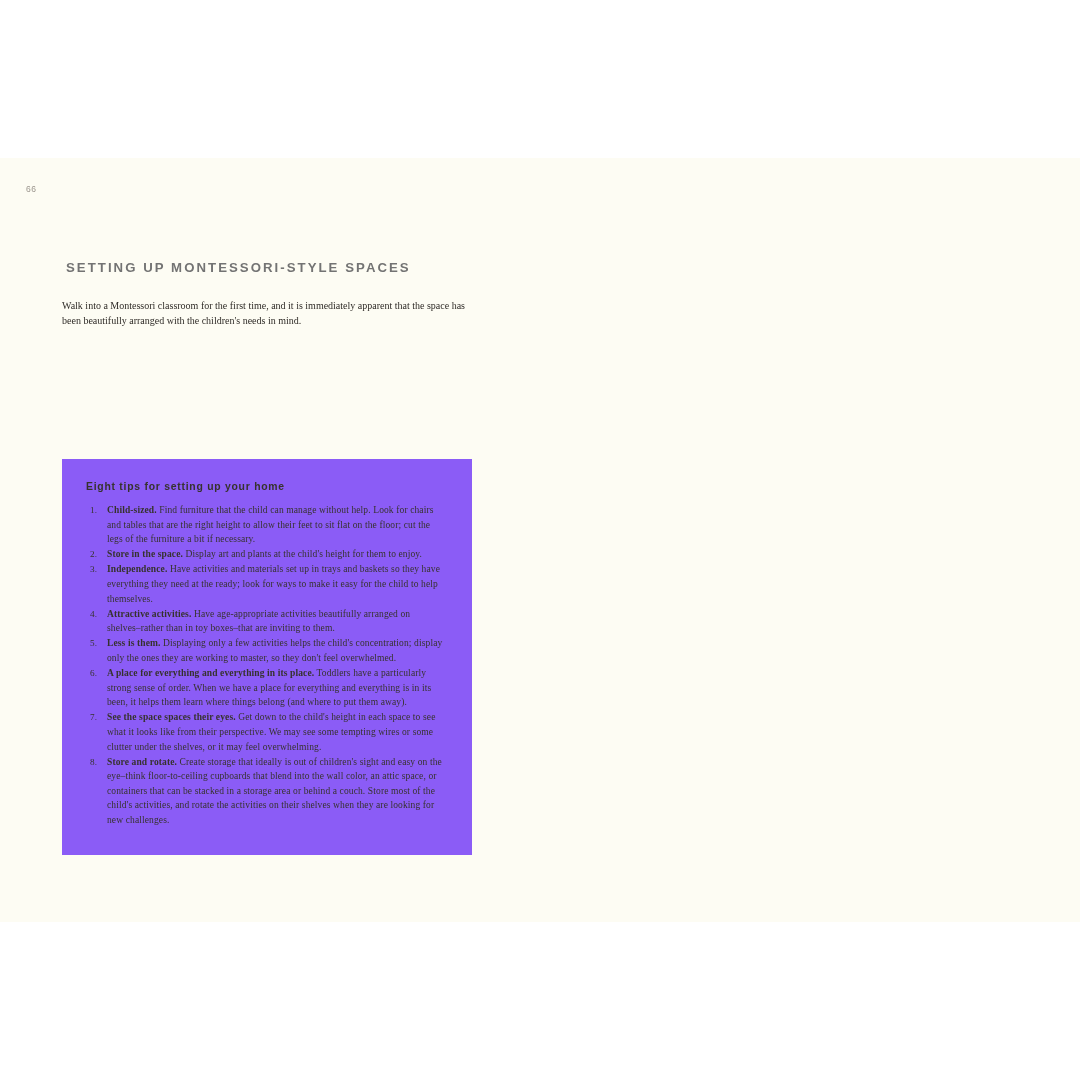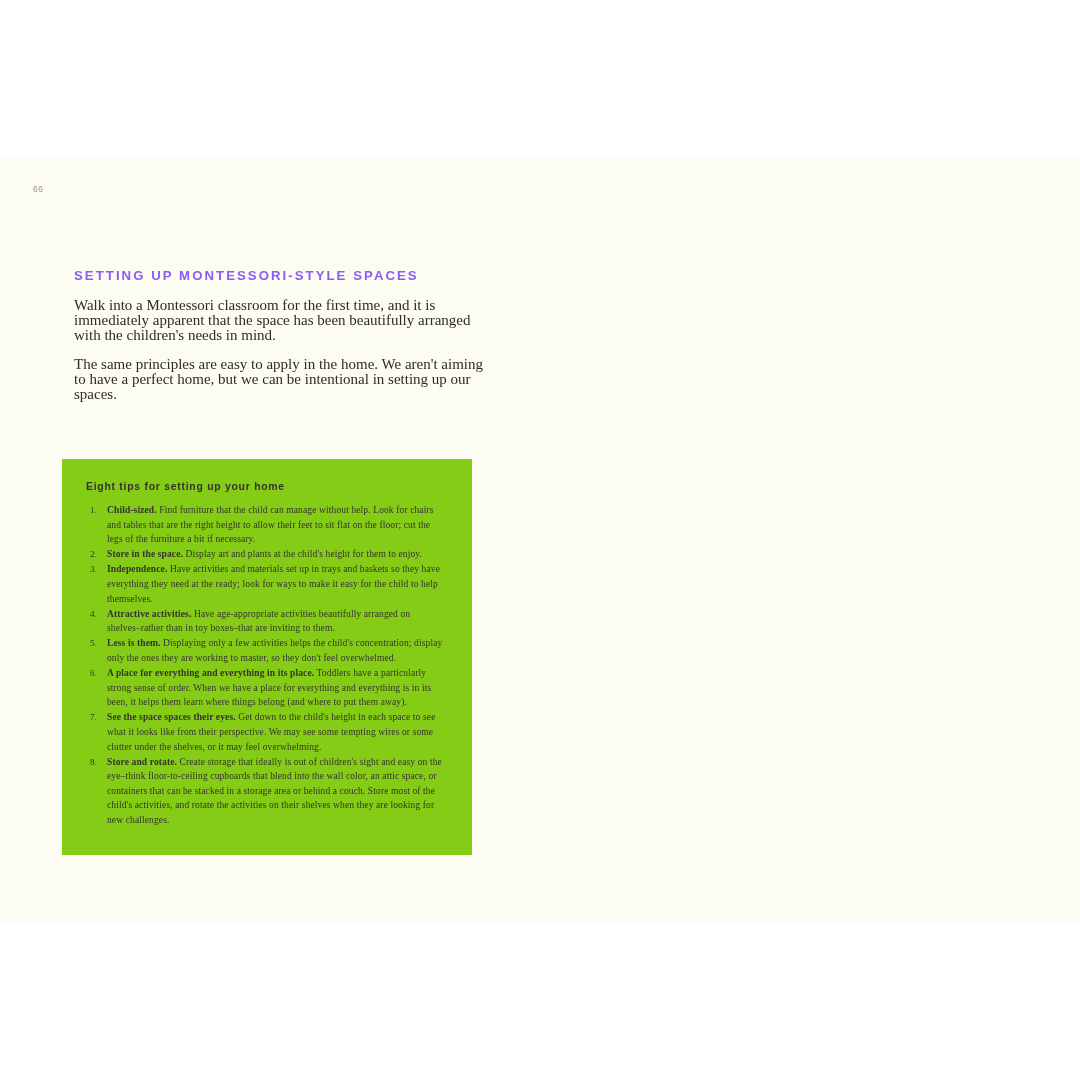--- a/index.html
+++ b/index.html
@@ -32,53 +32,52 @@
   .page-right { left: 540px; width: 540px; }
 
   .folio {
     position: absolute;
     top: 26px;
     font-family: "Liberation Sans", sans-serif;
     font-size: 8.5px;
     letter-spacing: 0.6px;
     color: #9a948c;
   }
-  .folio-left  { left: 33px; }
+  .folio-left  { left: 26px; }
   .folio-right { right: 33px; }
 
   h2.section-head {
     position: absolute;
-    margin: 12px;
+    margin: 4px;
     font-family: "Liberation Sans", sans-serif;
     font-size: 13.2px;
     font-weight: 700;
     letter-spacing: 2.05px;
-    color: #8b5cf6;
+    color: #737373;
     white-space: nowrap;
   }
   h2.head-left  { left: 62px; top: 98px; }
 
   .body-col {
     position: absolute;
     color: #2f2b27;
-    font-size: 15px;
+    font-size: 10px;
     line-height: 15.1px;
-    margin-left: 12px;
   }
   .body-col p { margin: 0 0 14px 0; }
   .col-left  { left: 62px;  top: 140px; width: 410px; }
 
   
   .tips-box {
     position: absolute;
     left: 62px;
     top: 301px;
     width: 410px;
     height: 396px;
-    background: #84cc16;
+    background: #8b5cf6;
     box-sizing: border-box;
     padding: 22px 26px 20px 24px;
     font-family: "Liberation Sans", sans-serif;
     color: #36322d;
   }
   .tips-title {
     font-size: 10.4px;
     font-weight: 700;
     letter-spacing: 0.75px;
     margin: 0 0 11px 0;
@@ -115,21 +114,20 @@
 <div id="spread">
 
   <div class="page page-left">
 
     <div class="folio folio-left">66</div>
 
     <h2 class="section-head head-left">SETTING UP MONTESSORI-STYLE SPACES</h2>
 
     <div class="body-col col-left">
       <p>Walk into a Montessori classroom for the first time, and it is immediately apparent that the space has been beautifully arranged with the children's needs in mind.</p>
-      <p>The same principles are easy to apply in the home. We aren't aiming to have a perfect home, but we can be intentional in setting up our spaces.</p>
     </div>
 
     <div class="tips-box">
       <div class="tips-title">Eight tips for setting up your home</div>
       <ol class="tips-list">
         <li><b>Child-sized.</b><span> Find furniture that the child can manage without help. Look for chairs and tables that are the right height to allow their feet to sit flat on the floor; cut the legs of the furniture a bit if necessary.</span></li>
         <li><b>Store in the space.</b><span> Display art and plants at the child's height for them to enjoy.</span></li>
         <li><b>Independence.</b><span> Have activities and materials set up in trays and baskets so they have everything they need at the ready; look for ways to make it easy for the child to help themselves.</span></li>
         <li><b>Attractive activities.</b><span> Have age-appropriate activities beautifully arranged on shelves–rather than in toy boxes–that are inviting to them.</span></li>
         <li><b>Less is them.</b><span> Displaying only a few activities helps the child's concentration; display only the ones they are working to master, so they don't feel overwhelmed.</span></li>

